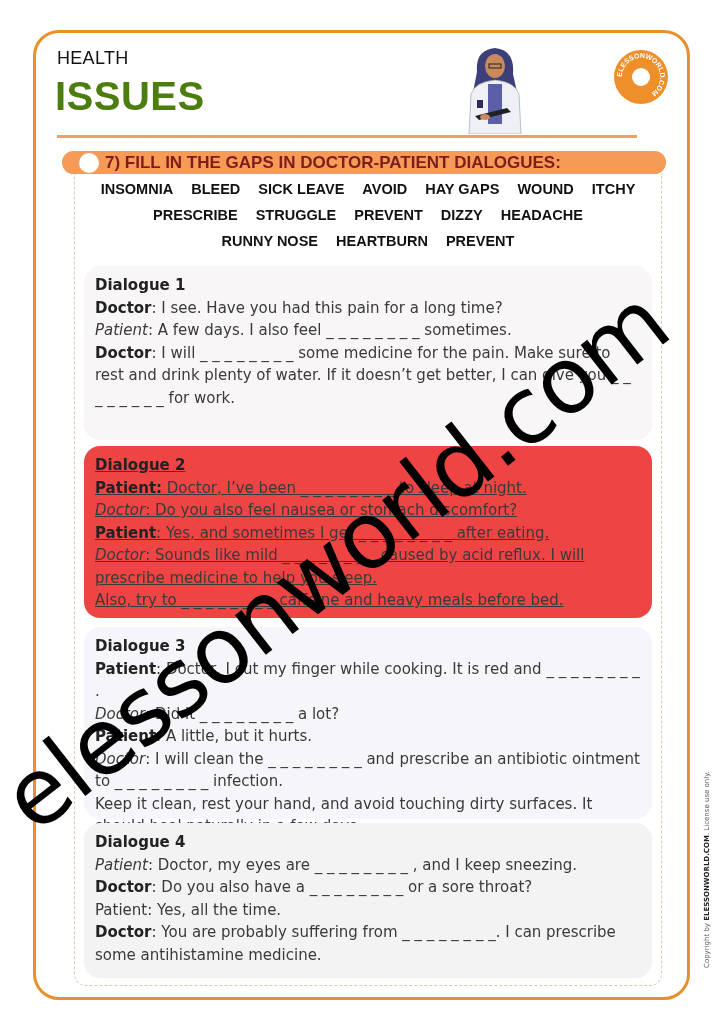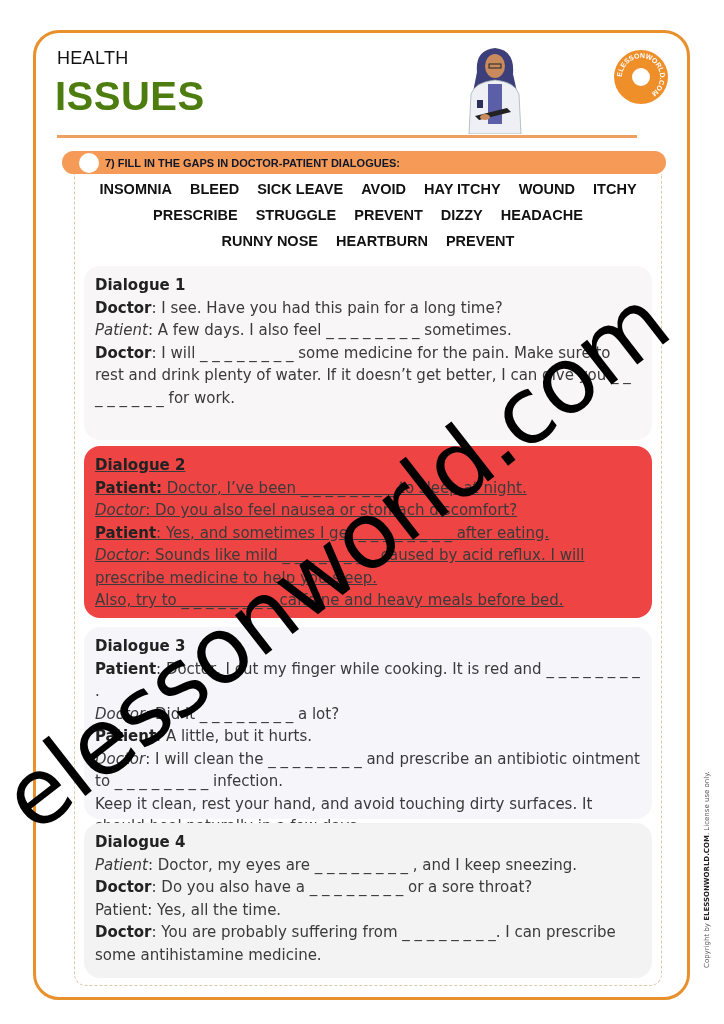--- a/index.html
+++ b/index.html
@@ -28,21 +28,21 @@
   }
   .badge-hole { width: 18px; height: 18px; border-radius: 50%; background: #fff; }
   .badge svg { position: absolute; left: 0; top: 0; }
 
   .banner {
     position: absolute; left: 62px; top: 151px; width: 604px; height: 23px;
     background: #f59a57; border-radius: 12px; display: flex; align-items: center;
   }
   .banner-dot { width: 20px; height: 20px; border-radius: 50%; background: #fff; margin-left: 17px; }
   .banner-text {
-    margin-left: 6px; font-size: 11px; font-weight: bold; color: #0f172a;
+    margin-left: 6px; font-size: 17px; font-weight: bold; color: #7f1d1d;
     font-family: "Liberation Sans", sans-serif;
   }
 
   .content-box {
     position: absolute; left: 74px; top: 174px; width: 588px; height: 812px;
     border: 1px dashed #e0c9a8; border-top: none; border-radius: 0 0 12px 12px;
   }
 
   .wordbank {
     position: absolute; left: 74px; top: 176px; width: 588px; text-align: center;
@@ -113,21 +113,21 @@
 </div>
 
 <div class="content-box"></div>
 
 <div class="wordbank">
   <div class="wb-row">
     <span>INSOMNIA</span>
     <span>BLEED</span>
     <span>SICK LEAVE</span>
     <span>AVOID</span>
-    <span>HAY ITCHY</span>
+    <span>HAY GAPS</span>
     <span>WOUND</span>
     <span>ITCHY</span>
   </div>
   <div class="wb-row">
     <span>PRESCRIBE</span>
     <span>STRUGGLE</span>
     <span>PREVENT</span>
     <span>DIZZY</span>
     <span>HEADACHE</span>
   </div>

